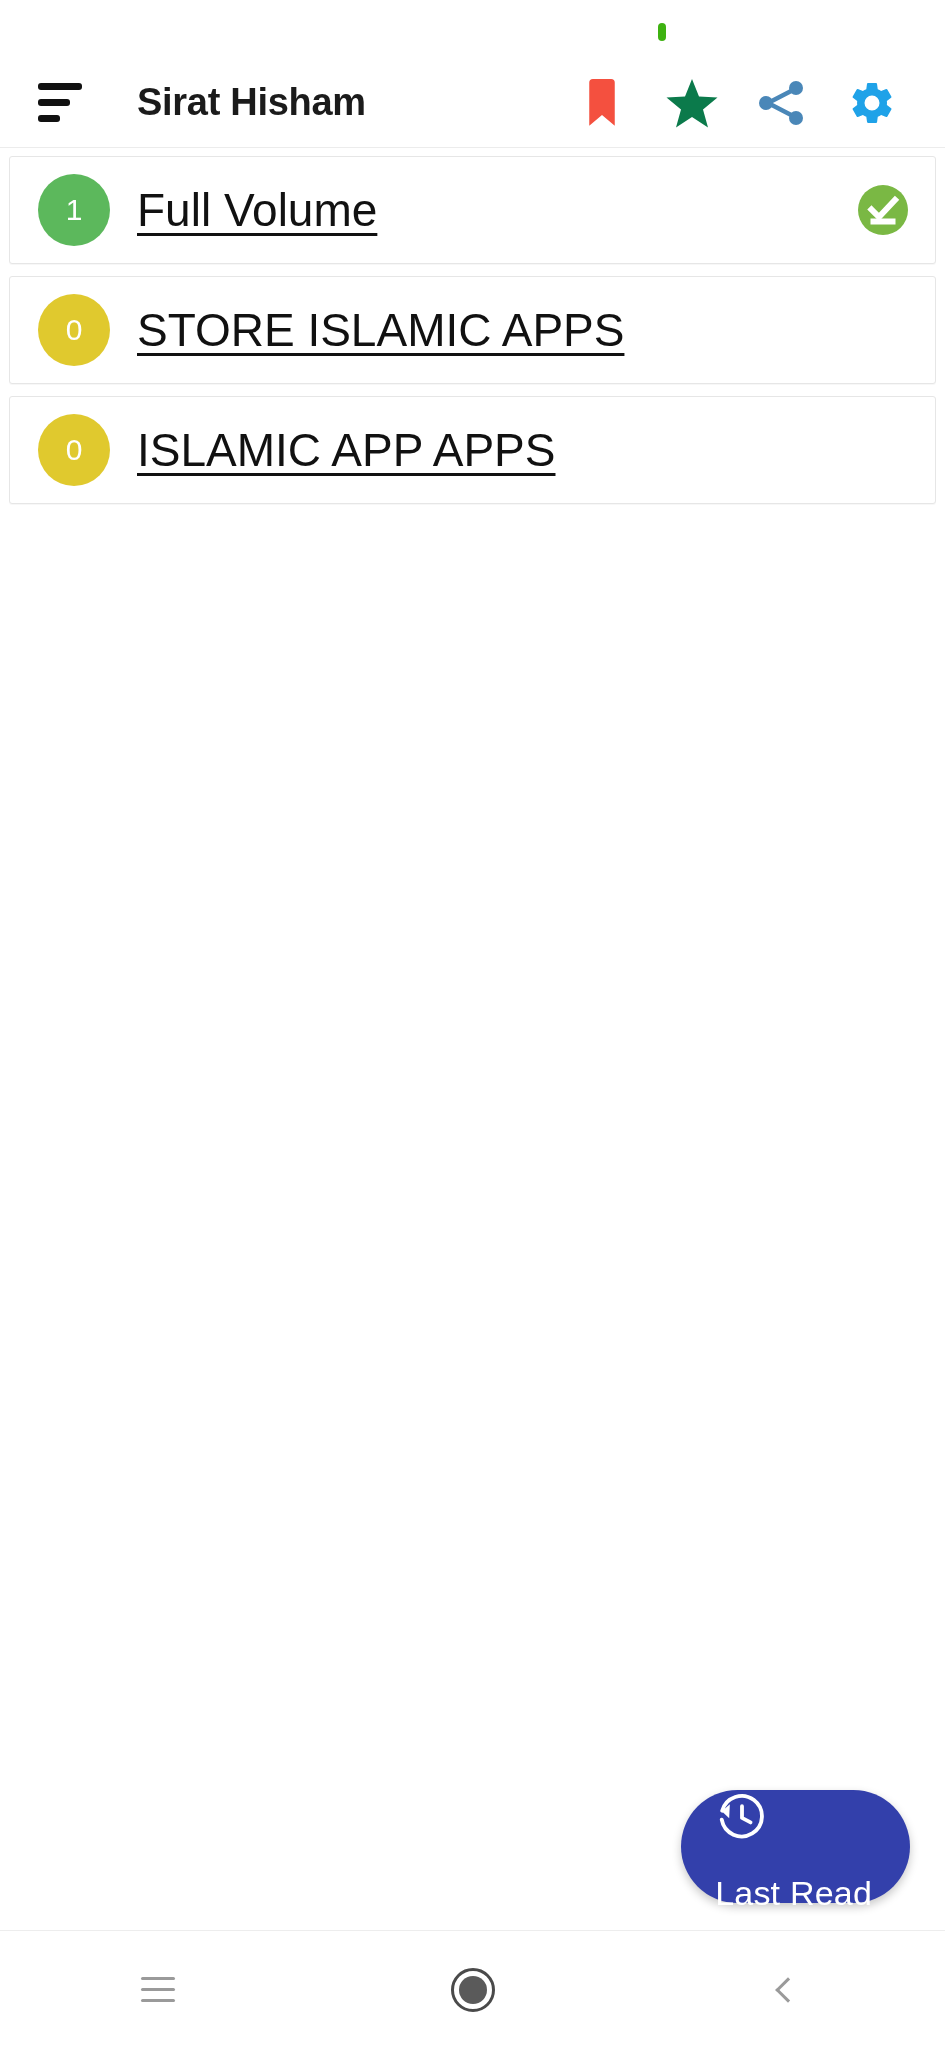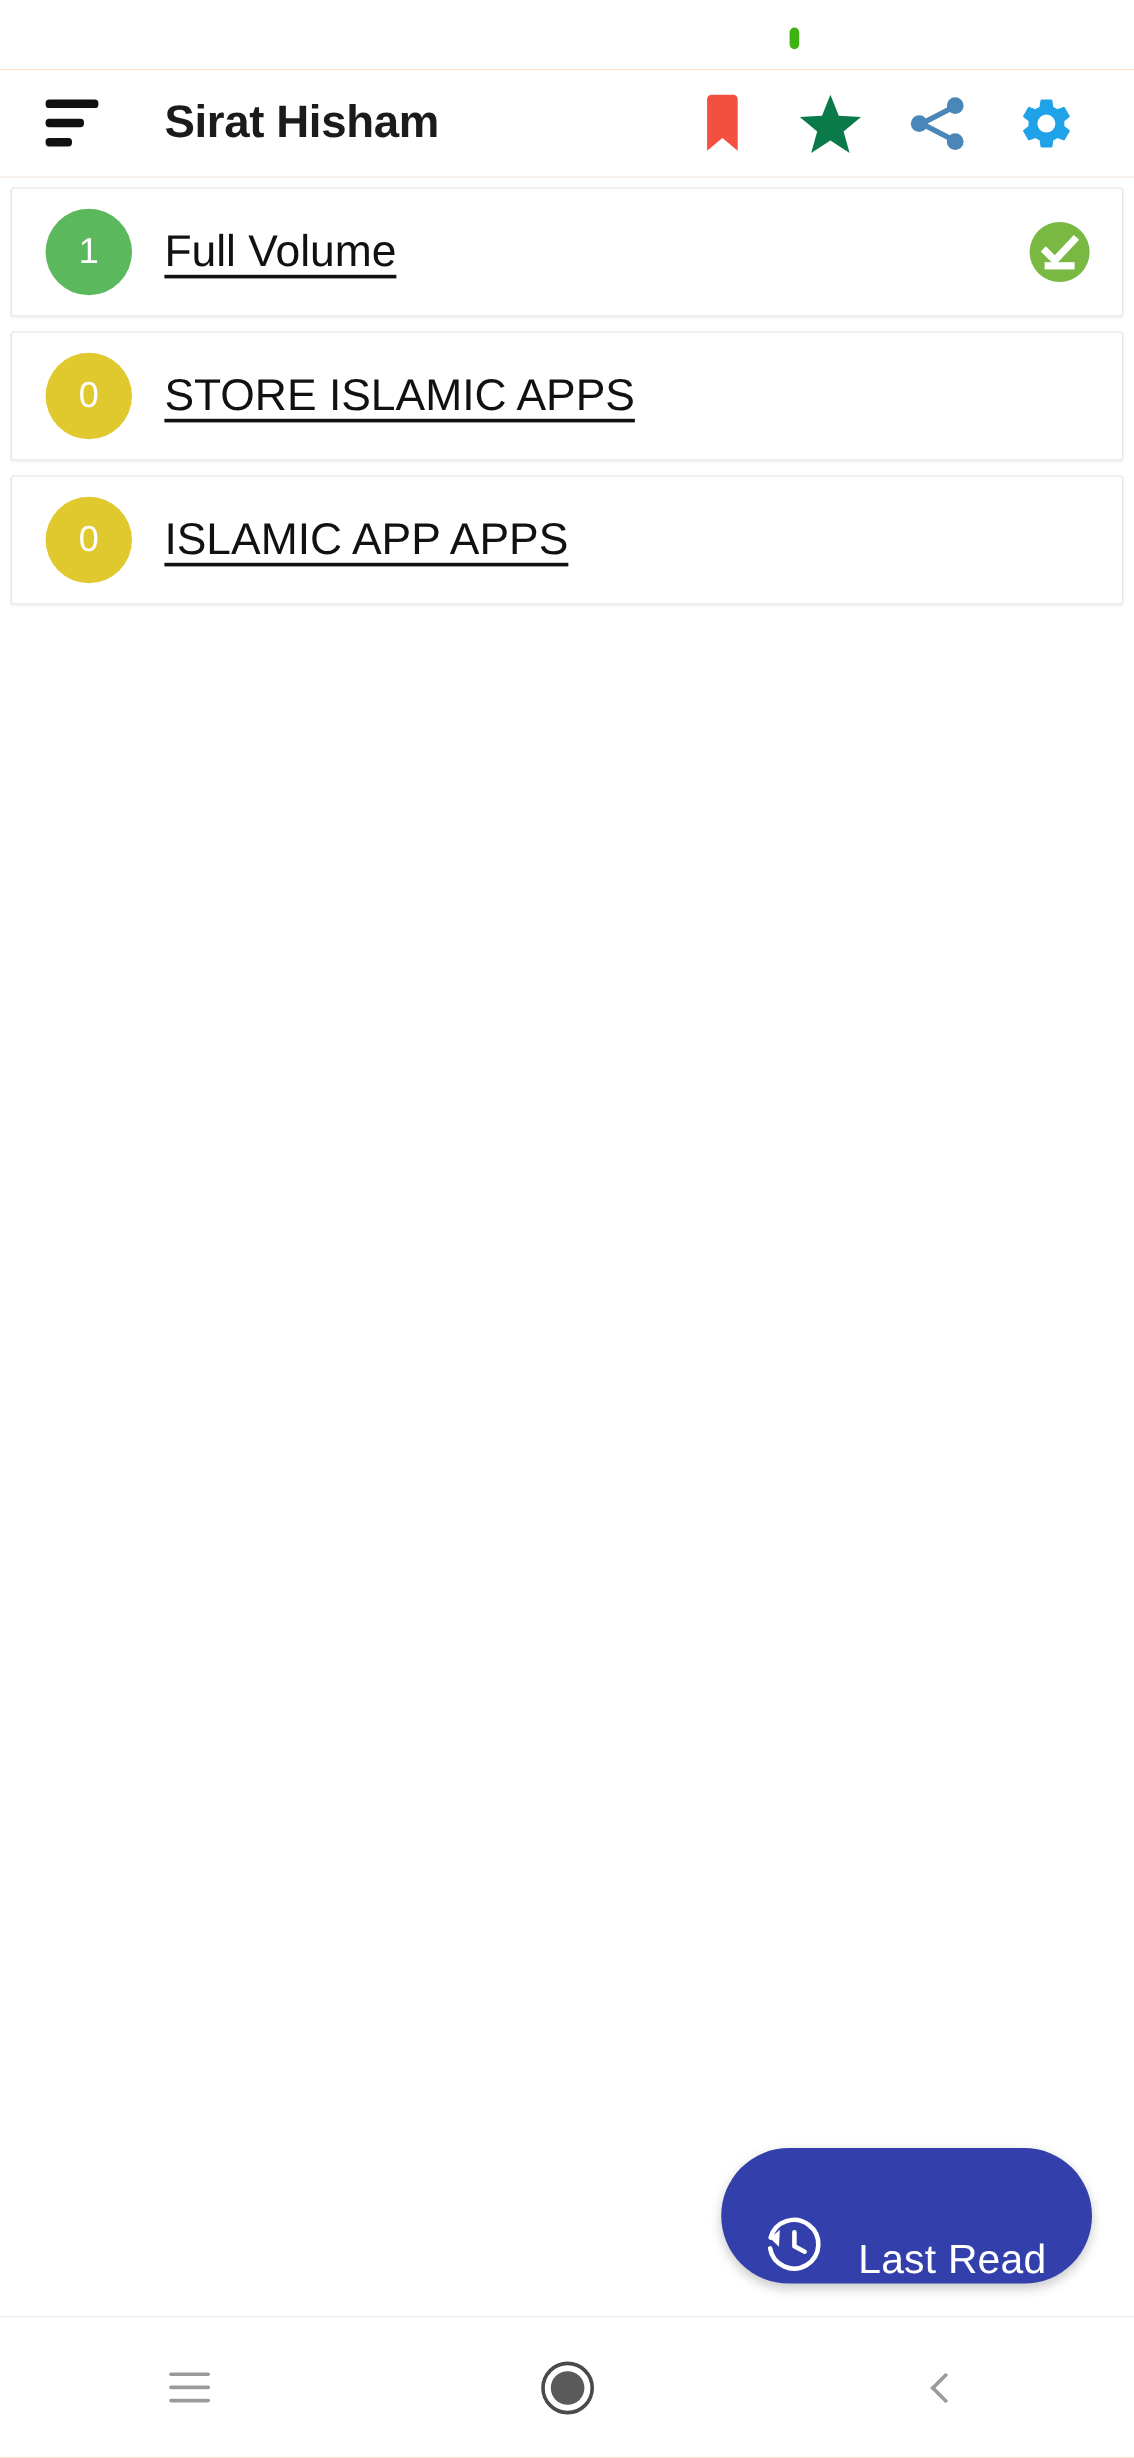--- a/index.html
+++ b/index.html
@@ -5,21 +5,21 @@
   * { margin:0; padding:0; box-sizing:border-box; }
   html, body {
     width:945px; height:2048px;
     background:#ffffff;
     font-family:"Liberation Sans", sans-serif;
     overflow:hidden;
   }
   #screen {
     position:relative;
     width:945px; height:2048px;
-    background:#f97316;
+    background:#701a75;
     display:flex; flex-direction:column;
   }
 
   
   .status-bar {
     height:58px; flex:0 0 58px;
     background:#ffffff;
     position:relative;
   }
   .status-dot {
@@ -97,21 +97,21 @@
     width:72px; height:72px;
     border-radius:50%;
     display:flex; align-items:center; justify-content:center;
     color:#ffffff;
     font-size:30px;
     font-weight:400;
     flex:0 0 auto;
   }
   .chapter-label {
     margin-left:27px;
-    font-size:37px;
+    font-size:46px;
     color:#111111;
     text-decoration:underline;
     text-underline-offset:7px;
     text-decoration-thickness:2.5px;
     white-space:nowrap;
     letter-spacing:0px;
   }
   .chapter-status {
     margin-left:auto;
     width:52px; height:52px;
@@ -119,25 +119,26 @@
     display:flex; align-items:center; justify-content:center;
   }
 
   
   .fab-last-read {
     position:absolute;
     right:35px; bottom:27px;
     height:113px;
     border-radius:57px;
     background:#3340ab;
-    display:flex; align-items:flex-end;
+    display:flex; align-items:flex-start;
     padding:0 38px 0 34px;
     gap:26px;
     cursor:pointer;
     box-shadow:0 4px 10px rgba(0,0,0,0.22);
+    flex-direction:column;
   }
   .fab-label {
     color:#ffffff;
     font-size:34px;
     letter-spacing:0.2px;
     white-space:nowrap;
   }
 
   
   .nav-bar {

